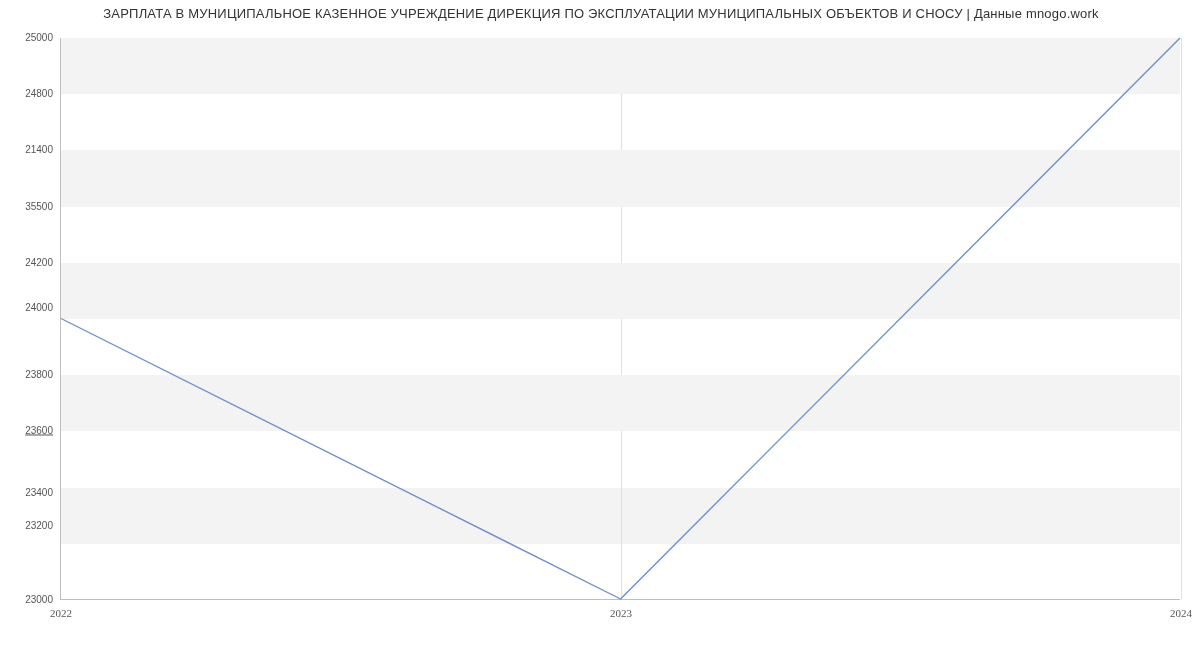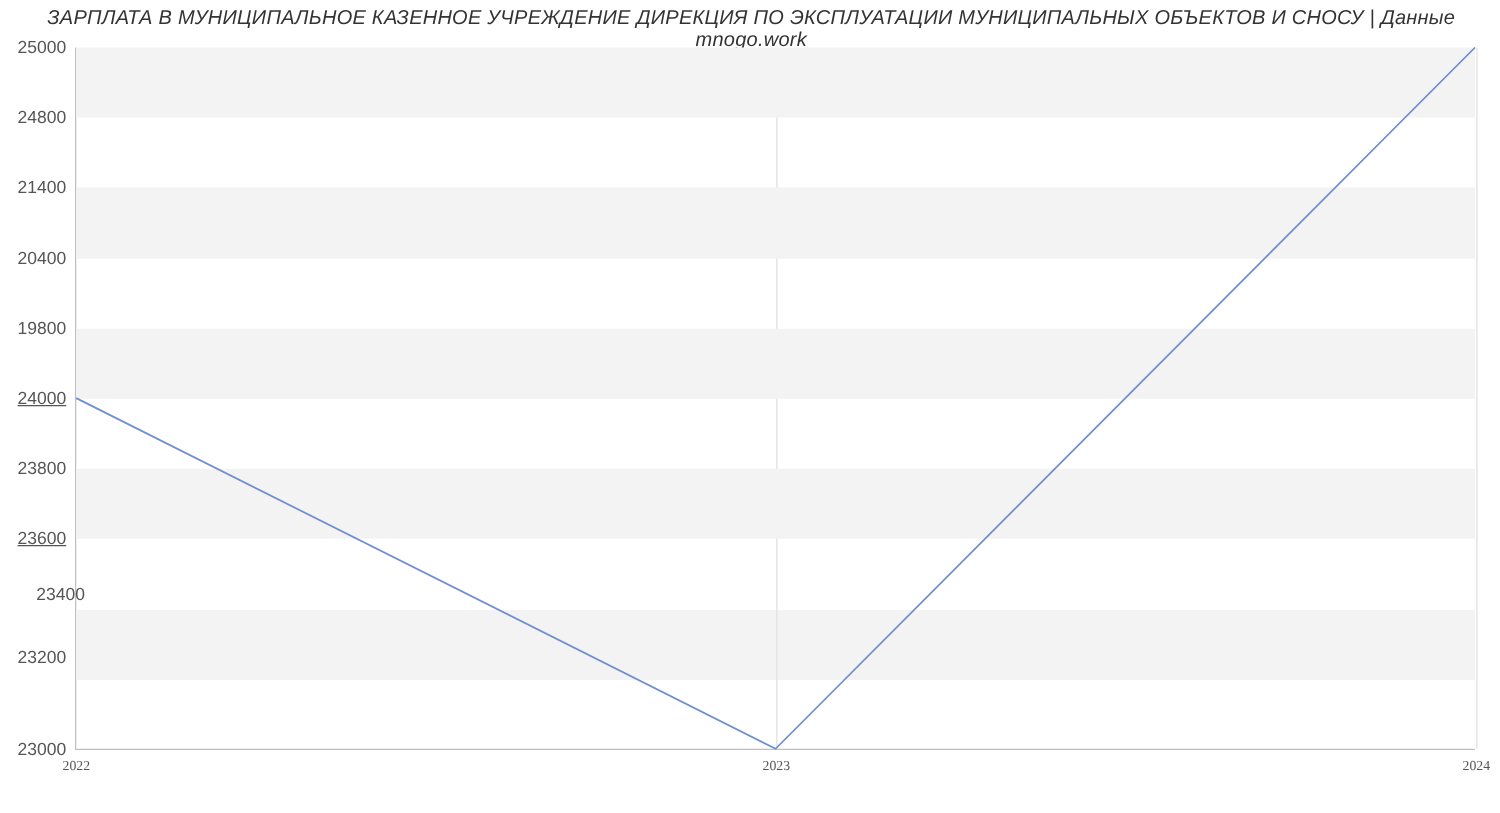--- a/index.html
+++ b/index.html
@@ -13,24 +13,23 @@
   .chart-container {
     position: relative;
     width: 1200px;
     height: 650px;
   }
   .chart-title {
     position: absolute;
     top: 6px;
     left: 2px; right: 0;
     text-align: center;
-    font-size: 16px;
+    font-size: 13px;
     color: #333333;
     letter-spacing: 0.2px;
-    font-style: italic;
   }
   .plot-area {
     position: absolute;
     left: 60px;
     top: 38px;
     width: 1120px;   
     height: 562px;   
     border-left: 1px solid #bfbfbf;
     border-bottom: 1px solid #bfbfbf;
   }
@@ -43,21 +42,21 @@
     position: absolute;
     top: 0; bottom: 0;
     width: 0;
     border-left: 1px solid #e0e0e0;
   }
   .y-tick {
     position: absolute;
     left: 0;
     transform: translate(-100%, 50%);
     padding-right: 8px;
-    font-size: 14px;
+    font-size: 10px;
     color: #555555;
     white-space: nowrap;
   }
   .x-tick {
     position: absolute;
     bottom: -20px;
     transform: translateX(-50%);
     font-size: 11px;
     color: #555555;
     font-family: Liberation Serif, serif;
@@ -86,26 +85,26 @@
       <div class="grid-v" style="left: 560px;"></div>
       <div class="band" style="top: 337.2px; height: 56.2px;"></div>
       <div class="band" style="top: 224.8px; height: 56.2px;"></div>
       <div class="band" style="top: 112.4px; height: 56.2px;"></div>
       <div class="band" style="top: 0px; height: 56.2px;"></div>
     <svg class="series" id="series-svg" preserveAspectRatio="none" viewBox="0 0 1120 562">
       <path id="series-path" class="line-path" d="M0 281 L560 562 L1120 0" style="stroke: rgb(110, 143, 206);"></path>
     </svg>
   <div class="y-tick" style="bottom: 0px;">23000</div>
       <div class="y-tick" style="bottom: 74px;">23200</div>
-      <div class="y-tick" style="bottom: 124px; margin-left: 15px;">23400</div>
+      <div class="y-tick" style="bottom: 107px;">23400</div>
       <div class="y-tick" style="bottom: 168.6px; text-decoration: underline;">23600</div>
       <div class="y-tick" style="bottom: 224.8px;">23800</div>
-      <div class="y-tick" style="bottom: 281px; text-decoration: underline;">24000</div>
-      <div class="y-tick" style="bottom: 337.2px;">19800</div>
-      <div class="y-tick" style="bottom: 393.4px;">20400</div>
+      <div class="y-tick" style="bottom: 292px;">24000</div>
+      <div class="y-tick" style="bottom: 337.2px;">24200</div>
+      <div class="y-tick" style="bottom: 393.4px;">35500</div>
       <div class="y-tick" style="bottom: 449.6px;">21400</div>
       <div class="y-tick" style="bottom: 505.8px; margin-top: 24px;">24800</div>
       <div class="y-tick" style="bottom: 562px;">25000</div>
       <div class="x-tick" style="left: 0px;">2022</div>
       <div class="x-tick" style="left: 560px; text-align: center;">2023</div>
       <div class="x-tick" style="left: 1120px;">2024</div>
     </div>
 </div>
 
 </body></html>

